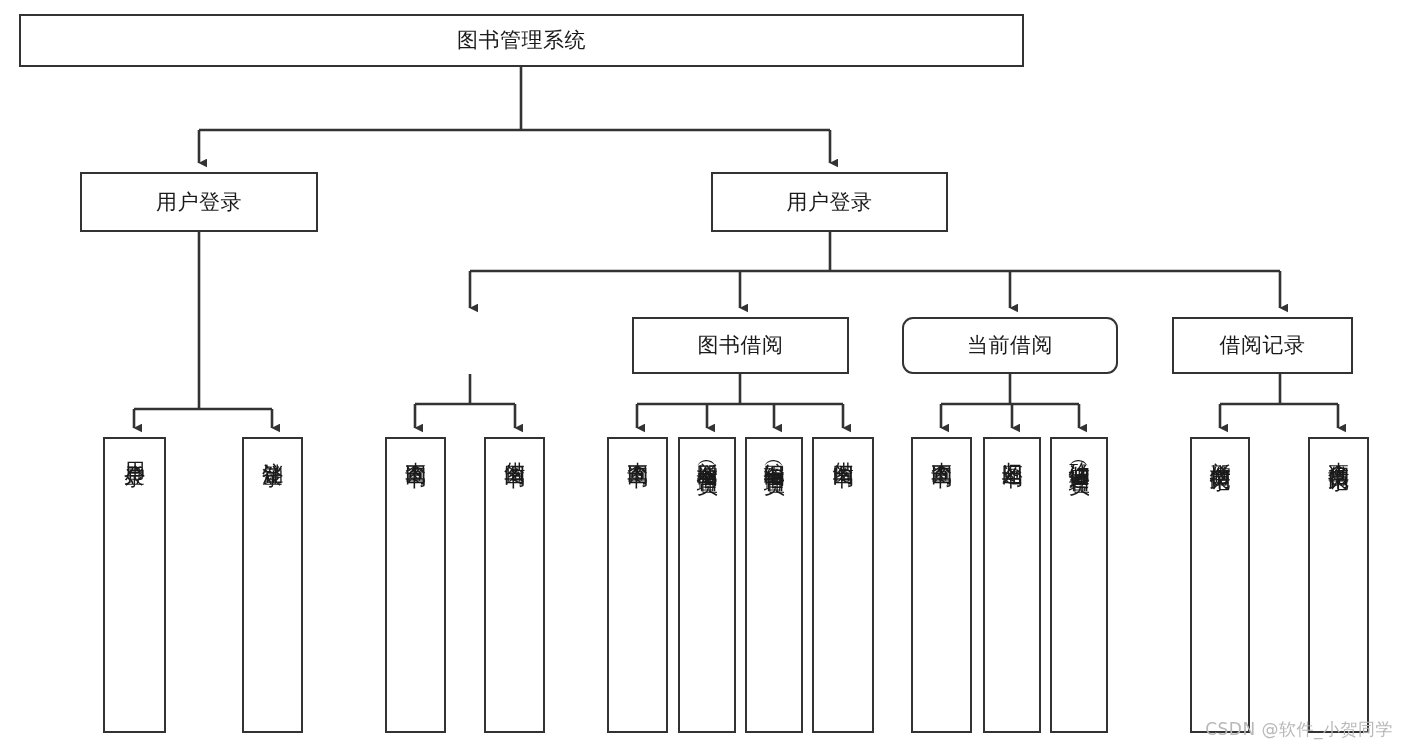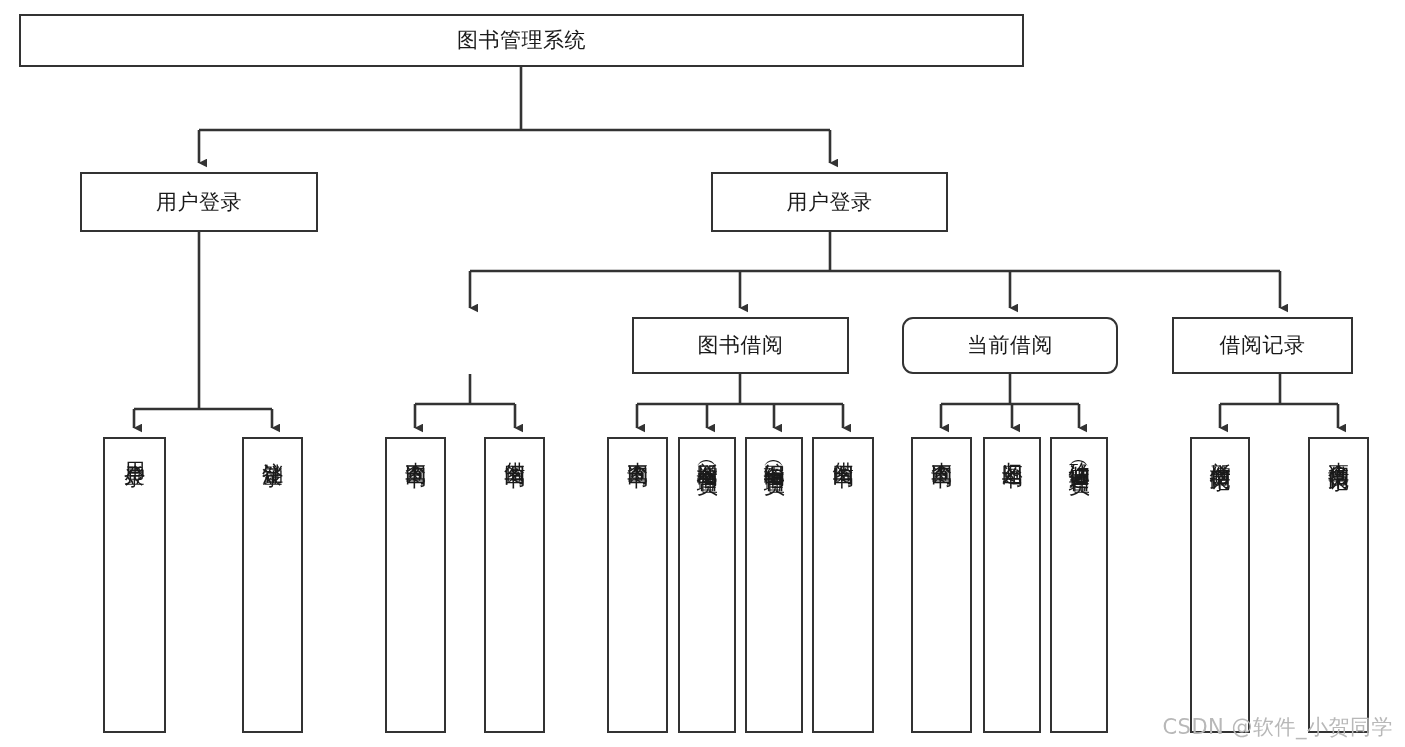--- a/index.html
+++ b/index.html
@@ -53,21 +53,21 @@
     text-orientation: upright;
     font-size: 21px;
     line-height: 1.55;
     letter-spacing: 2px;
     white-space: nowrap;
   }
   .watermark {
     position: absolute;
     right: 12px;
     bottom: 6px;
-    font-size: 21px;
+    font-size: 17px;
     color: #b8b8b8;
     letter-spacing: 0.5px;
     z-index: 5;
     white-space: nowrap;
   }
 </style>
 </head>
 <body>
 
 <div id="canvas">

